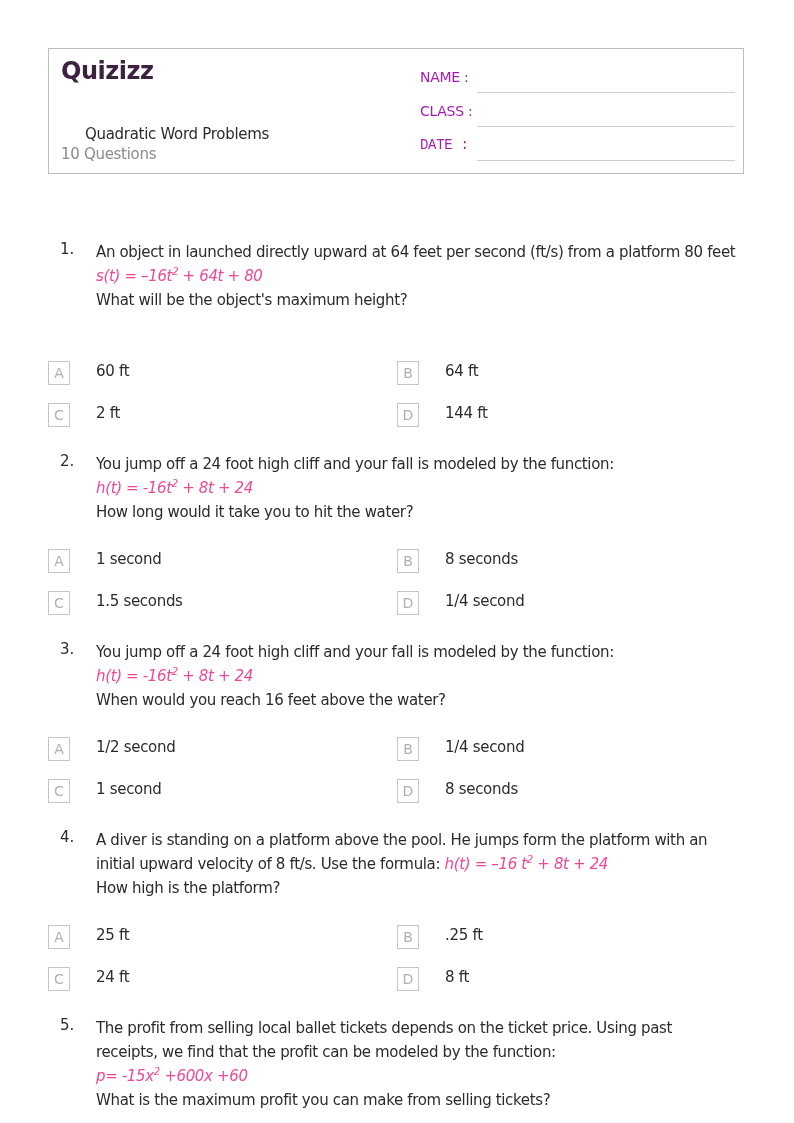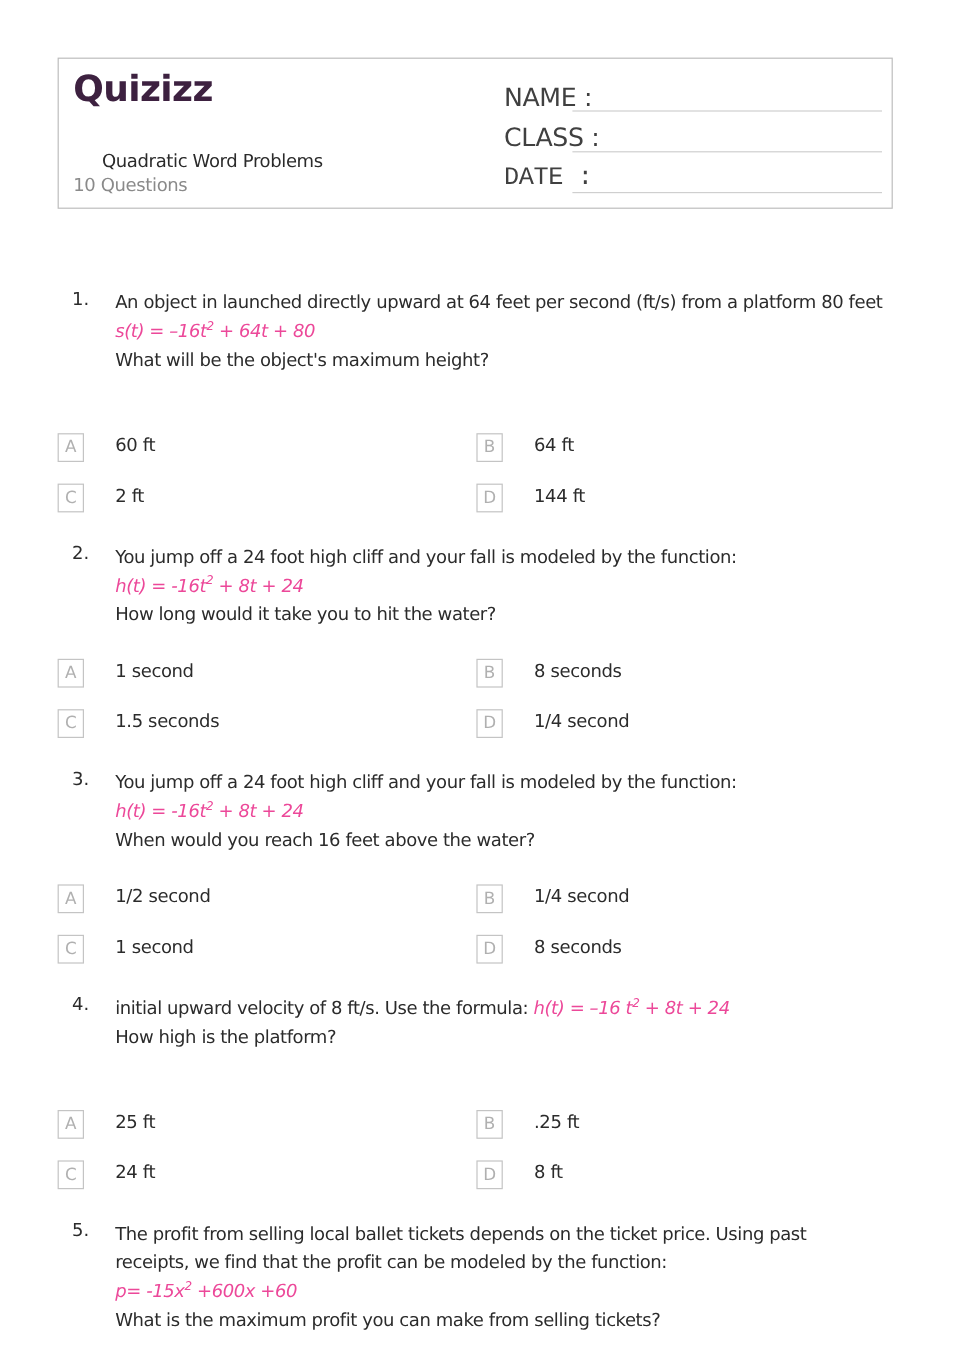--- a/index.html
+++ b/index.html
@@ -7,33 +7,33 @@
     width: 794px; height: 1123px; position: relative; overflow: hidden;
     font-family: "DejaVu Sans", sans-serif; color: #2b2b2b;
   }
   .header-box {
     position: absolute; left: 48px; top: 48px; width: 696px; height: 126px;
     border: 1px solid #bdbdbd; box-sizing: border-box;
   }
   .logo {
     position: absolute; left: 12px; top: 8px;
     font-family: "DejaVu Sans", sans-serif; font-weight: bold;
-    font-size: 30px; letter-spacing: -0.5px; color: #3d2140;
+    font-size: 24px; letter-spacing: -0.5px; color: #3d2140;
   }
   .ws-title {
     position: absolute; left: 12px; top: 76px; font-size: 15px; color: #2b2b2b;
     letter-spacing: -0.3px;
     margin-left: 24px;
   }
   .ws-count {
     position: absolute; left: 12px; top: 96px; font-size: 15px; color: #8a8a8a;
     letter-spacing: -0.3px;
   }
   .field-row { position: absolute; left: 371px; width: 315px; height: 22px; }
-  .field-label { position: absolute; left: 0; top: 0; font-size: 21px; color: #404040; letter-spacing: -0.3px; }
+  .field-label { position: absolute; left: 0; top: 0; font-size: 14px; color: #a21caf; letter-spacing: -0.3px; }
   .field-line { position: absolute; left: 57px; right: 0; bottom: -2px; border-bottom: 1px solid #cfcfcf; }
 
   .question { position: absolute; left: 48px; width: 700px; }
   .q-num { position: absolute; left: 12px; top: 0; font-size: 15px; color: #2b2b2b; }
   .q-body { position: absolute; left: 48px; right: 0; top: 0; font-size: 15px; line-height: 24px; color: #2b2b2b; letter-spacing: -0.35px; }
   .formula { color: #ec4899; font-style: italic; }
   .formula sup { font-size: 10px; line-height: 0; }
 
   .option { position: absolute; height: 24px; width: 300px; }
   .opt-box {
@@ -136,20 +136,21 @@
   <span class="opt-text">1 second</span>
 </div>
 <div class="option" style="left:397px;top:779px;">
   <div class="opt-box">D</div>
   <span class="opt-text">8 seconds</span>
 </div>
 
 <div class="question" style="top:828px;">
   <span class="q-num">4.</span>
   <div class="q-body">
+    <div>A diver is standing on a platform above the pool. He jumps form the platform with an</div>
     <div><span>initial upward velocity of 8 ft/s. Use the formula: </span><span class="formula"><span>h(t) = –16 t</span><sup>2</sup><span> + 8t + 24</span></span></div>
     <div>How high is the platform?</div>
   </div>
 </div>
 <div class="option" style="left:48px;top:925px;">
   <div class="opt-box">A</div>
   <span class="opt-text">25 ft</span>
 </div>
 <div class="option" style="left:397px;top:925px;">
   <div class="opt-box">B</div>

